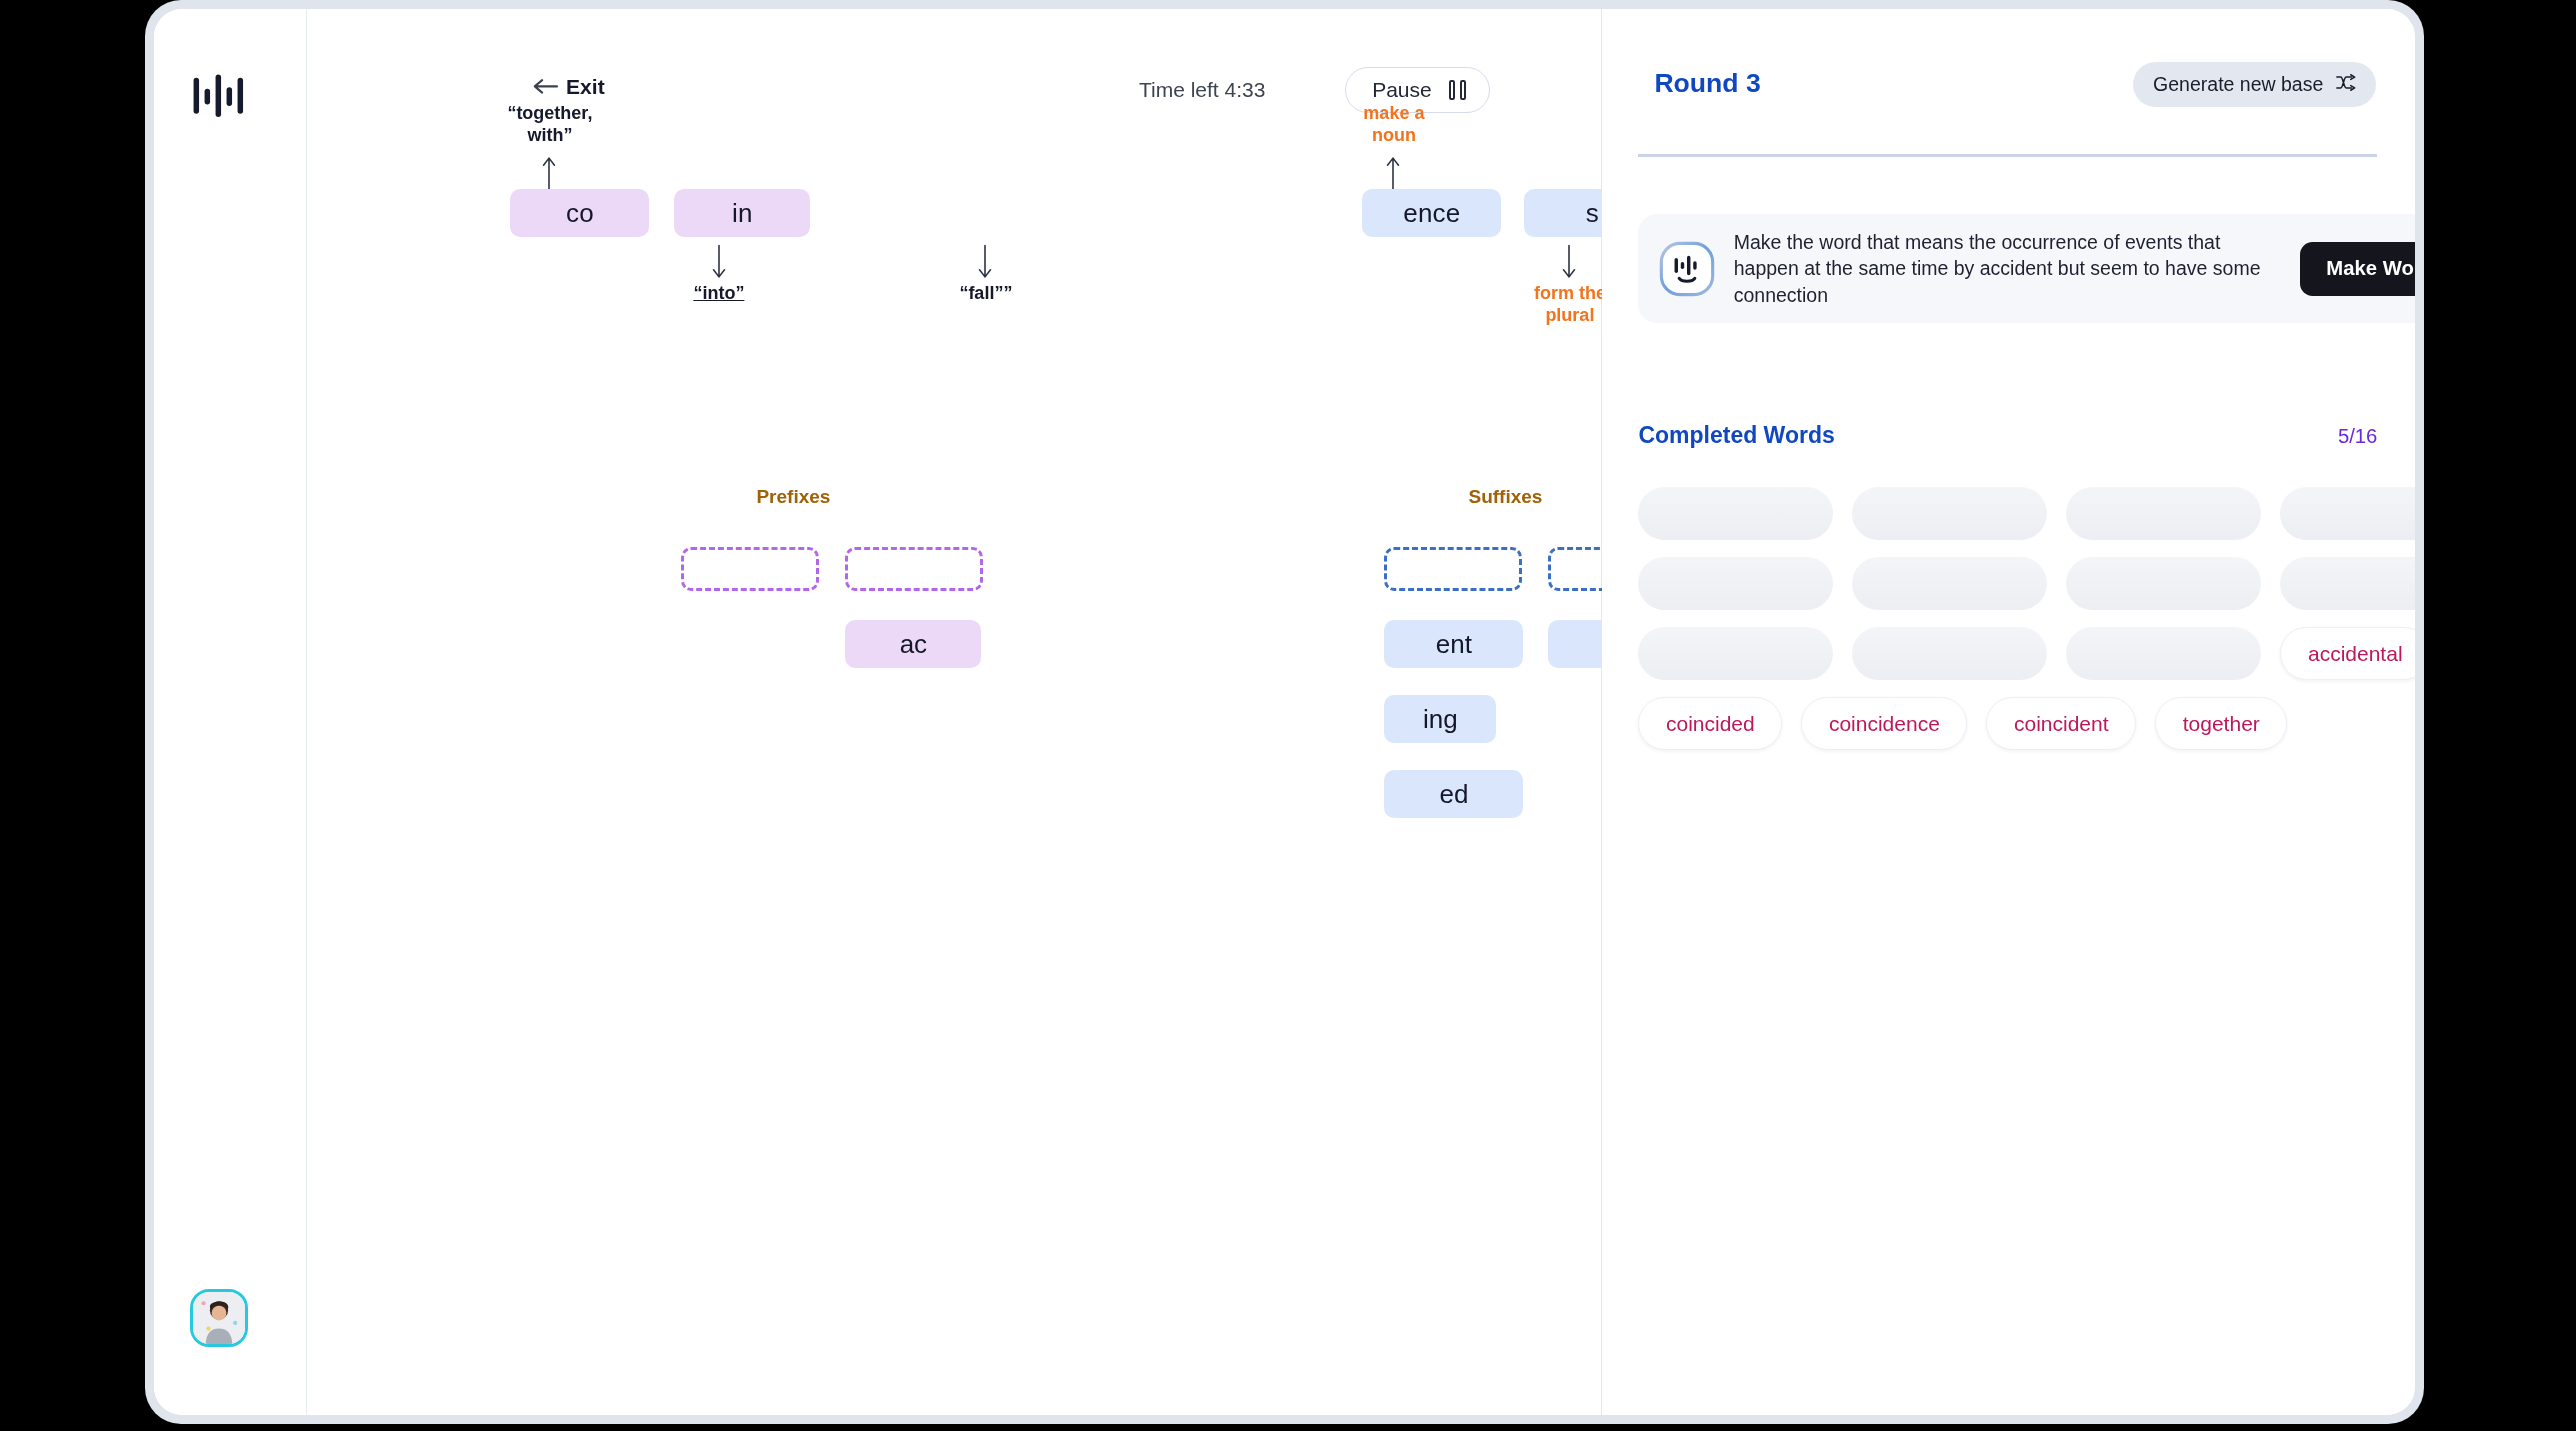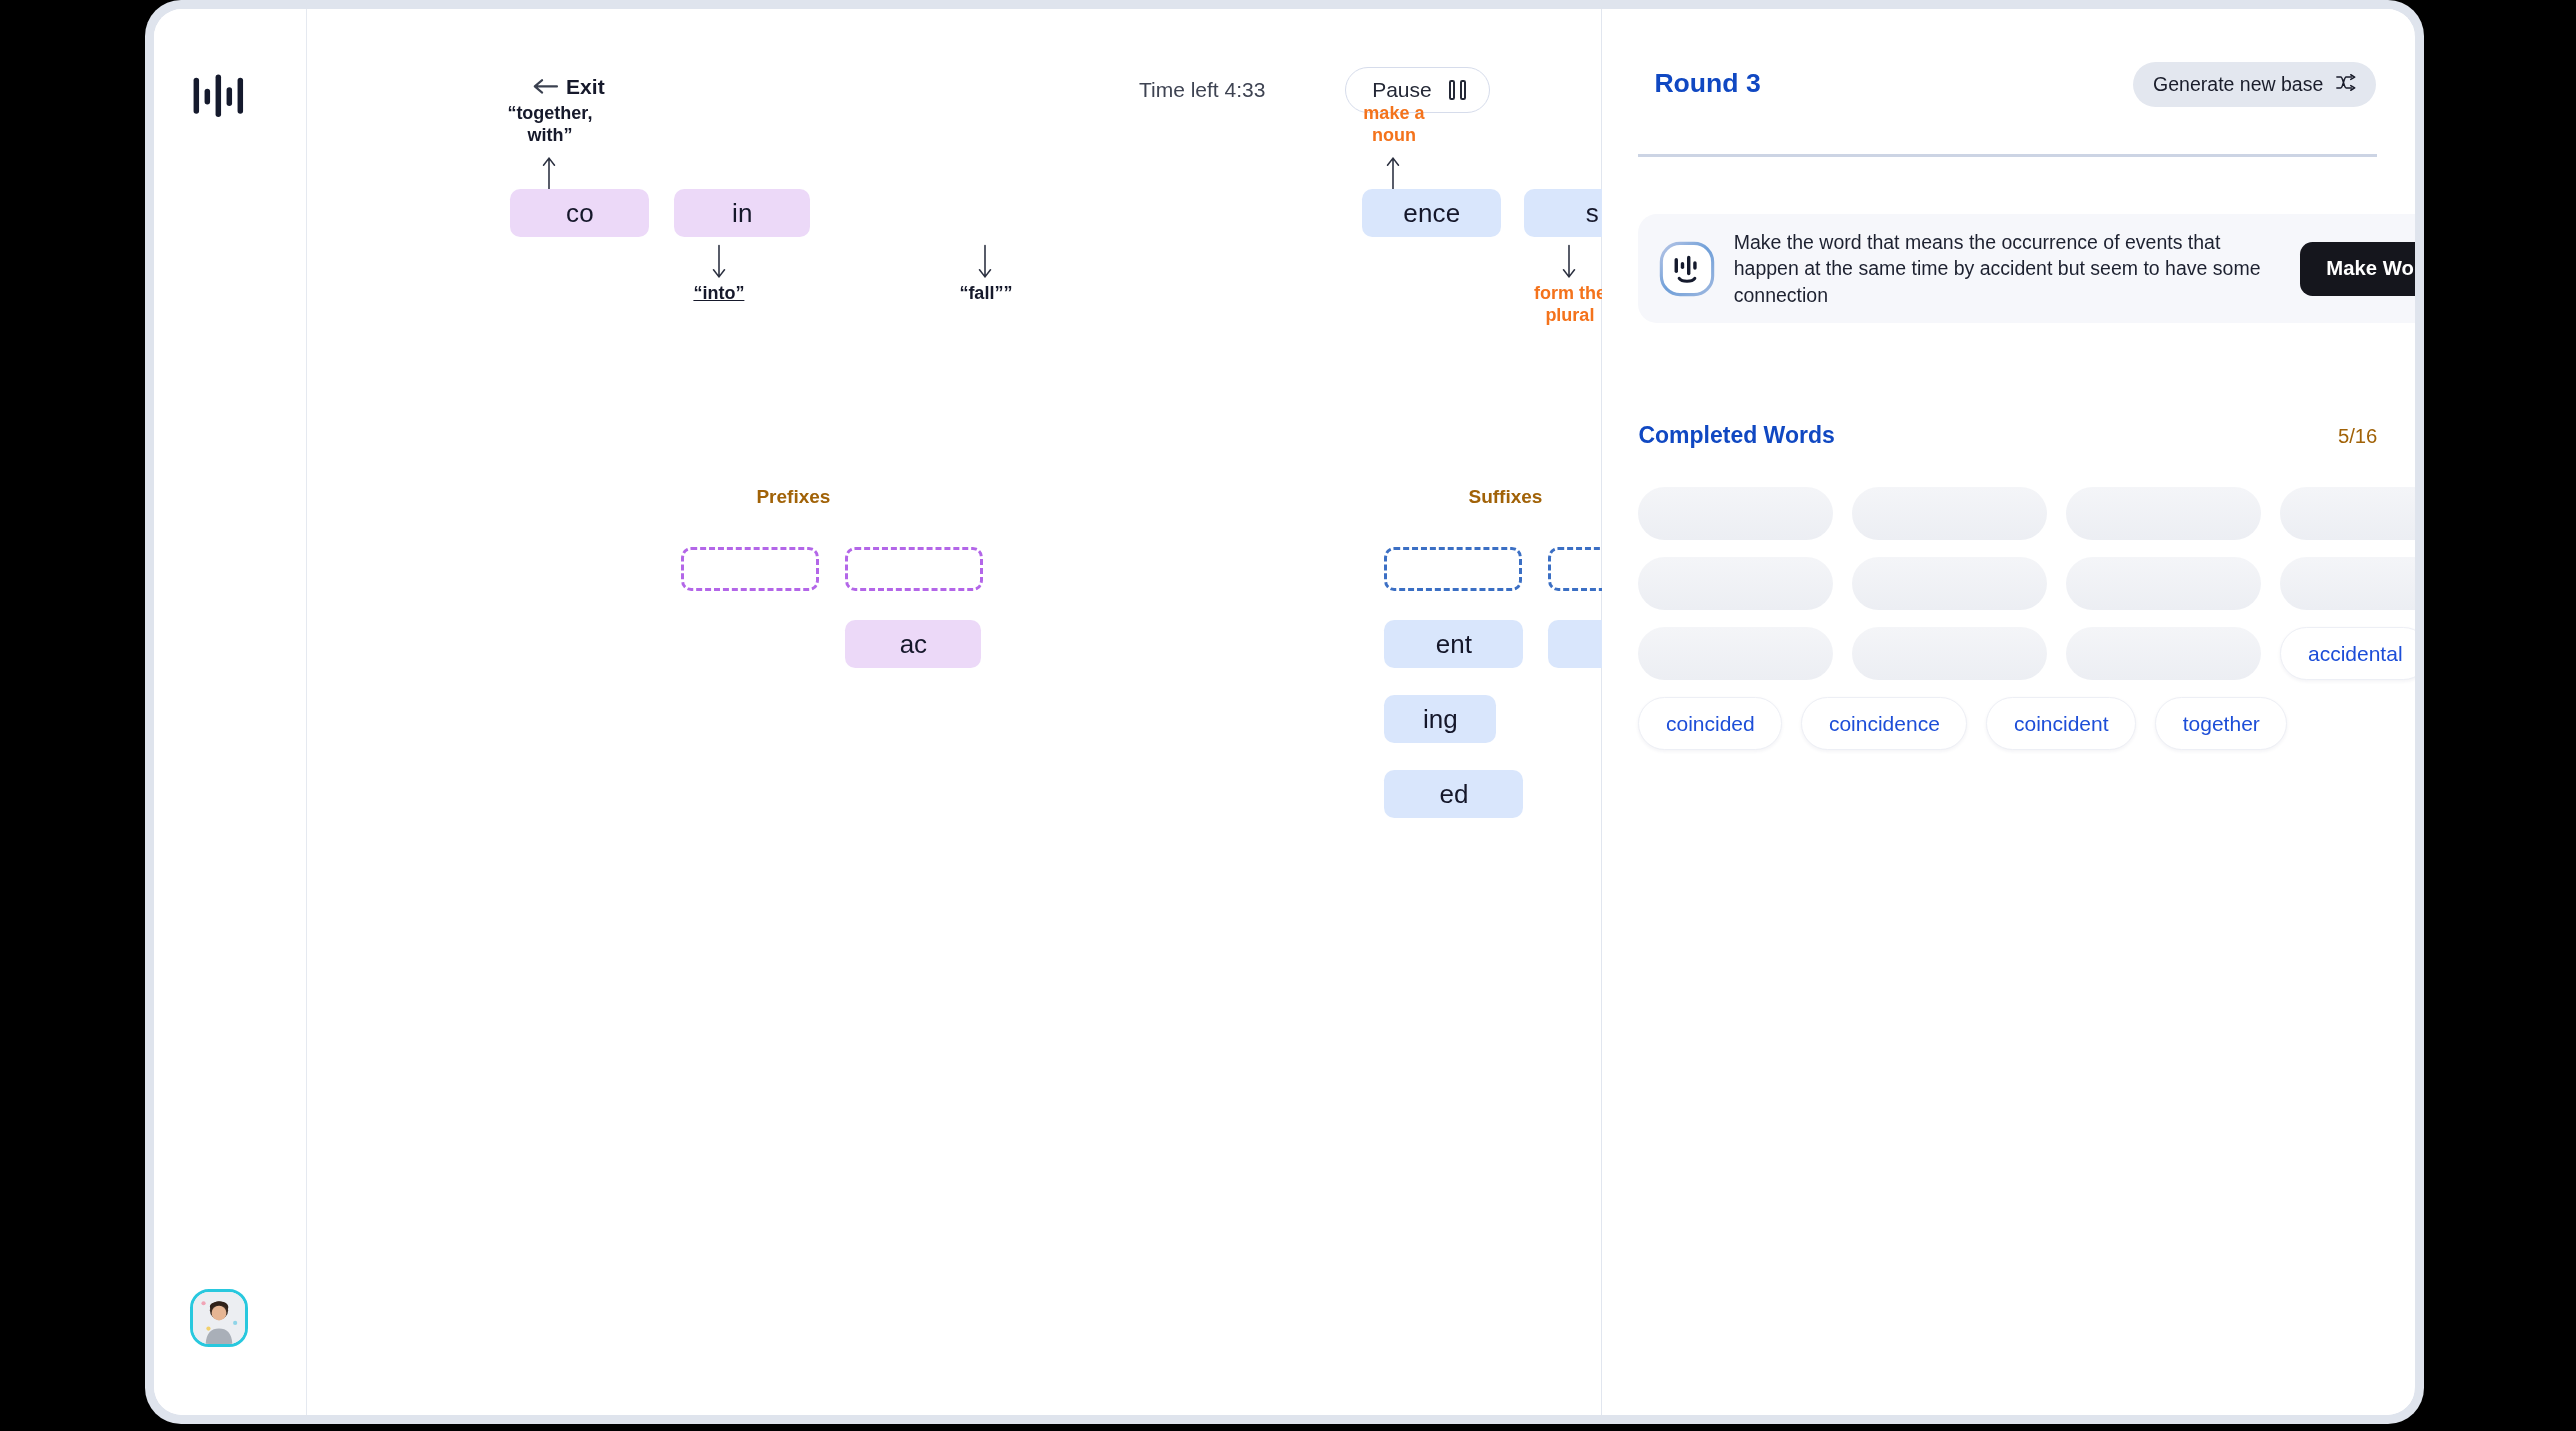--- a/index.html
+++ b/index.html
@@ -190,21 +190,21 @@
     font-family: inherit; cursor: pointer;
   }
 
   
   #completed-header {
     position: absolute; left: 36px; top: 413px;
     width: 739px;
     display: flex; align-items: baseline; justify-content: space-between;
   }
   #completed-title { font-size: 23px; font-weight: 700; color: #1048c2; }
-  #completed-count { font-size: 20.3px; color: #a16207; }
+  #completed-count { font-size: 20.3px; color: #6d28d9; }
 
   #completed-grid {
     position: absolute; left: 36px; top: 478px;
     width: 864px;
     display: flex; flex-wrap: wrap;
     gap: 17px 19px;
     align-content: flex-start;
   }
   .word-slot {
     width: 195px; height: 53px;
@@ -212,21 +212,21 @@
     background: linear-gradient(180deg,#f4f5f8 0%, #eceef3 100%);
   }
   .word-pill {
     height: 53px;
     padding: 0 26.6px;
     border-radius: 26.6px;
     background: #ffffff;
     border: 1.6px solid #edeff5;
     box-shadow: 0 1.6px 3.9px rgba(30,40,80,.06);
     display: flex; align-items: center; justify-content: center;
-    font-size: 21px; color: #1d4ed8;
+    font-size: 21px; color: #be185d;
     cursor: pointer;
   }
 </style>
 </head>
 <body>
 
 <div id="app-frame">
 <div id="frame-inner">
 
   <div id="left-rail">

